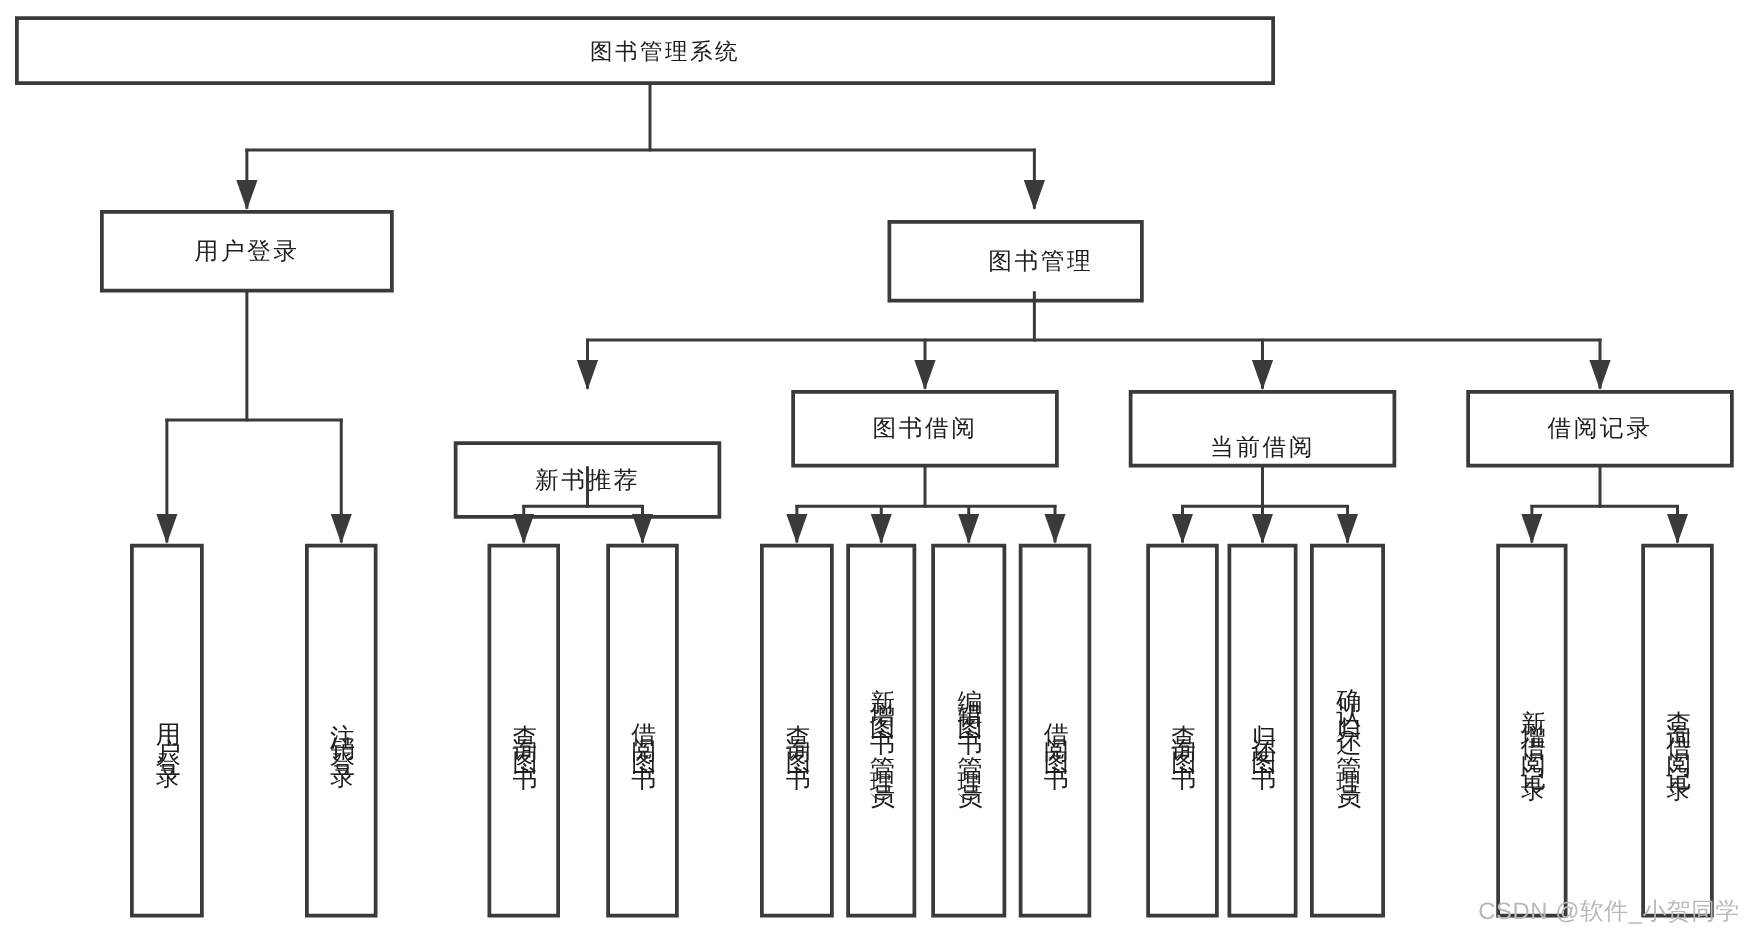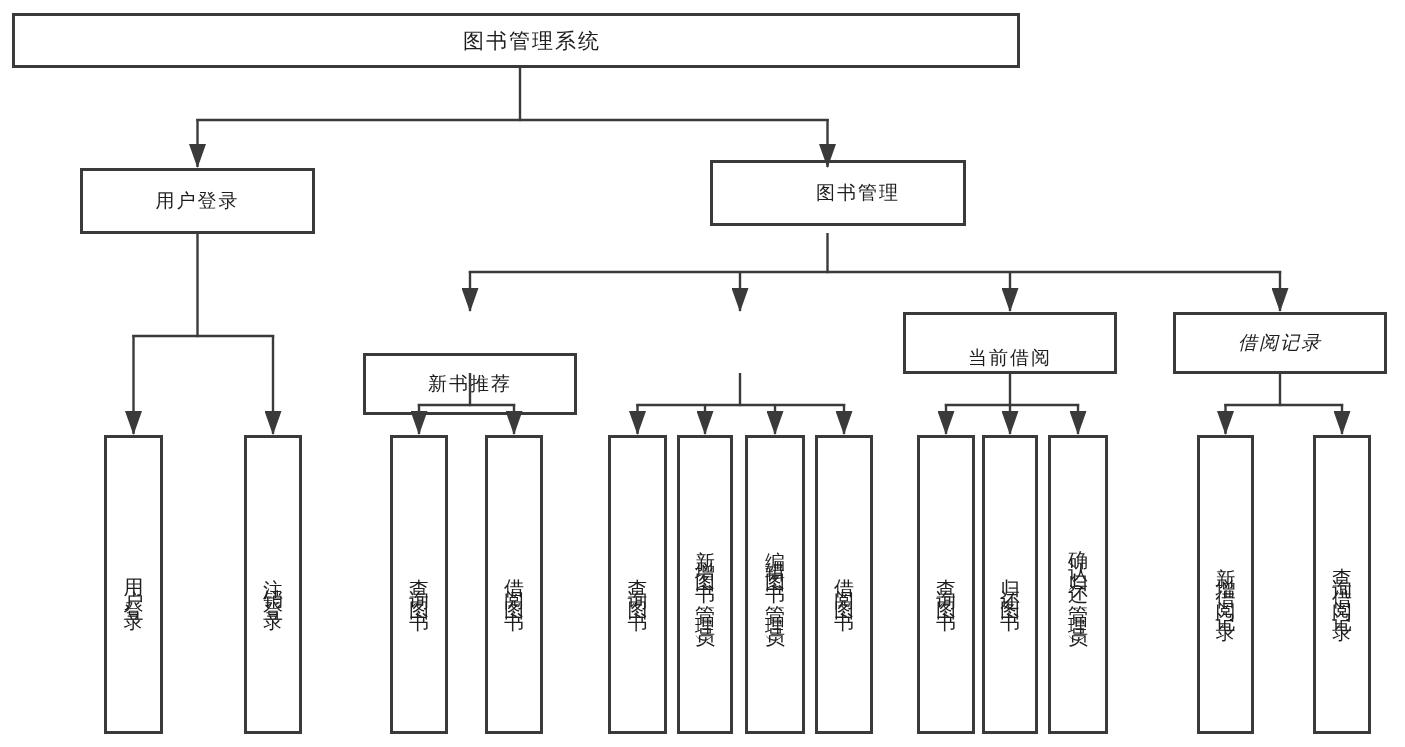--- a/index.html
+++ b/index.html
@@ -27,21 +27,21 @@
     justify-content: center;
     z-index: 2;
   }
   .hlabel {
     font-size: 19px;
     letter-spacing: 2px;
     color: #1e1e1e;
     white-space: nowrap;
   }
   .root-label {
-    font-size: 21px;
+    font-size: 18px;
     letter-spacing: 2px;
     color: #1e1e1e;
     white-space: nowrap;
     margin-left: 32px;
   }
   .vlabel {
     writing-mode: vertical-rl;
     text-orientation: mixed;
     font-size: 20px;
     letter-spacing: 11px;
@@ -137,31 +137,34 @@
     </g>
   </svg>
 
   <div class="box" style="left:12px; top:13px; width:1008px; height:55px;">
     <span class="root-label">图书管理系统</span>
   </div>
 
   <div class="box" style="left:80px; top:168px; width:235px; height:66px;">
     <span class="hlabel">用户登录</span>
   </div>
-  <div class="box" style="left:710px; top:160px; width:256px; height:66px;padding-left:40px;">
+  <div class="box" style="left:710px; top:176px; width:205px; height:66px;padding-left:40px;">
     <span class="hlabel">图书管理</span>
   </div>
 
   <div class="box" style="left:363px; top:312px; width:214px; height:62px;margin-top:41px;">
     <span class="hlabel">新书推荐</span>
   </div>
+  <div class="box" style="left:633px; top:312px; width:214px; height:62px;">
+    <span class="hlabel">图书借阅</span>
+  </div>
   <div class="box" style="left:903px; top:312px; width:214px; height:62px;align-items:flex-end;">
     <span class="hlabel">当前借阅</span>
   </div>
-  <div class="box" style="left:1173px; top:312px; width:214px; height:62px;font-style:italic;">
+  <div class="box" style="left:1173px; top:312px; width:214px; height:62px;">
     <span class="hlabel">借阅记录</span>
   </div>
 
   <div class="box" style="left:104px; top:435px; width:59px; height:299px;">
     <span class="vlabel">用户登录</span>
   </div>
   <div class="box" style="left:244px; top:435px; width:58px; height:299px;">
     <span class="vlabel">注销登录</span>
   </div>
 
@@ -195,14 +198,15 @@
     <span class="vlabel">确认归还（管理员）</span>
   </div>
 
   <div class="box" style="left:1197px; top:435px; width:57px; height:299px;">
     <span class="vlabel">新增借阅记录</span>
   </div>
   <div class="box" style="left:1313px; top:435px; width:58px; height:299px;">
     <span class="vlabel">查询借阅记录</span>
   </div>
 
+  <div class="watermark">CSDN @软件_小贺同学</div>
 
 </div>
 
 </body></html>

